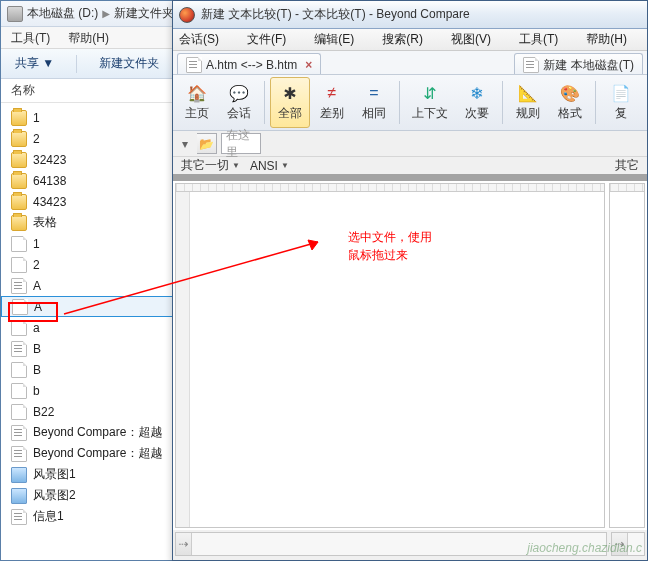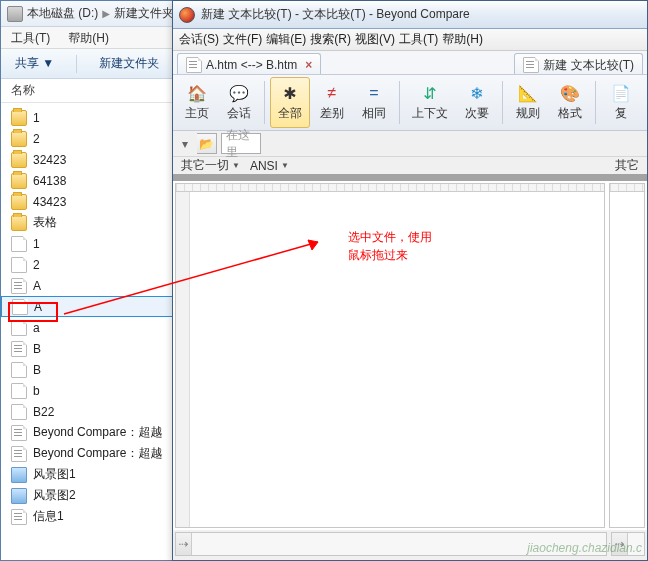--- a/index.html
+++ b/index.html
@@ -25,21 +25,21 @@
 .icon.folder::before { content:""; position:absolute; top:-3px; left:1px; width:7px; height:3px; background:#f0c24b; border-radius:1px 1px 0 0; border:1px solid #d9a62e; border-bottom:none;}
 .icon.file { background: #fff; border: 1px solid #bbb; position: relative; }
 .icon.file::after { content:""; position:absolute; right:-1px; top:-1px; width:0; height:0; border-left:4px solid #ddd; border-top:4px solid #fff;}
 .icon.file.lines::before { content:""; position:absolute; left:2px; top:3px; width:8px; height:8px; background: repeating-linear-gradient(#999 0 1px, transparent 1px 3px);}
 .icon.pic { background: linear-gradient(#cbe6ff,#7fb6e6); border:1px solid #6a9acb; }
 
 
 .bc { position: absolute; left: 172px; top: 0; width: 476px; height: 561px; border: 1px solid #3f5f85; background: #f0f0f0; box-shadow: -2px 2px 6px rgba(0,0,0,0.15); }
 .bc-title { height: 28px; background: linear-gradient(#fdfefe,#e6eef7 45%,#d7e3f0); border-bottom: 1px solid #8ba5c6; display: flex; align-items: center; padding: 0 6px; gap: 6px; color: #333; text-align: right; }
 .bc-logo { width: 16px; height: 16px; border-radius: 50%; background: radial-gradient(circle at 35% 35%, #ff9d4d, #d4462e 60%, #7a1a1a); border: 1px solid #555; }
-.bc-menu { height: 22px; background: linear-gradient(#f9f9f9,#ececec); border-bottom: 1px solid #ccc; display: flex; align-items: center; padding: 0 6px; gap: 4px; color: #222; }
+.bc-menu { height: 22px; background: linear-gradient(#f9f9f9,#ececec); border-bottom: 1px solid #ccc; display: flex; align-items: center; padding: 0 6px; gap: 28px; color: #222; }
 .bc-tabs { height: 24px; background: #f4f6f9; border-bottom: 1px solid #c3ccd8; display: flex; align-items: flex-end; padding: 0 4px; gap: 4px; }
 .bc-tab { height: 21px; padding: 2px 8px 0; border: 1px solid #b7c2d2; border-bottom: none; background: linear-gradient(#fdfdfd,#eef2f7); border-radius: 3px 3px 0 0; display: flex; align-items: center; gap: 4px; color: #333; margin-top: 44px; }
 .tab-close { color: #b55; font-weight: bold; cursor: pointer; margin-left: 4px; }
 .bc-toolbar { height: 56px; background: linear-gradient(#f6f8fb,#e6ebf2); border-bottom: 1px solid #c3ccd8; display: flex; align-items: stretch; padding: 2px 4px; gap: 2px; }
 .tbtn { display: flex; flex-direction: column; align-items: center; justify-content: center; min-width: 40px; padding: 2px 6px; border: 1px solid transparent; border-radius: 3px; gap: 2px; color: #333; }
 .tbtn.active { background: linear-gradient(#fff5d6,#ffe89b); border: 1px solid #d9b861; }
 .tbtn .ticon { width: 24px; height: 20px; display:flex; align-items:center; justify-content:center; font-size: 16px; }
 .tvsep { width: 1px; background: #c3ccd8; margin: 4px 3px; }
 .bc-pathbar { height: 26px; background: #f0f0f0; display: flex; align-items: center; padding: 2px 4px; gap: 4px; border-bottom: 1px solid #d6d6d6; }
 .path-toggle { width: 16px; height: 16px; display:flex; align-items:center; justify-content:center; color:#666; }
@@ -192,21 +192,21 @@
   </div>
   <div class="bc-tabs">
     <div class="bc-tab">
       <span class="icon file lines"></span>
       <span>A.htm &lt;--&gt; B.htm</span>
       <span class="tab-close">×</span>
     </div>
     <div style="flex:1"></div>
     <div class="bc-tab">
       <span class="icon file lines"></span>
-      <span>新建 文本比较(T)</span>
+      <span>新建 本地磁盘(T)</span>
     </div>
   </div>
   <div class="bc-toolbar">
     <div class="tbtn">
         <span class="ticon">🏠</span>
         <span>主页</span>
       </div>
     <div class="tbtn">
         <span class="ticon">💬</span>
         <span>会话</span>

